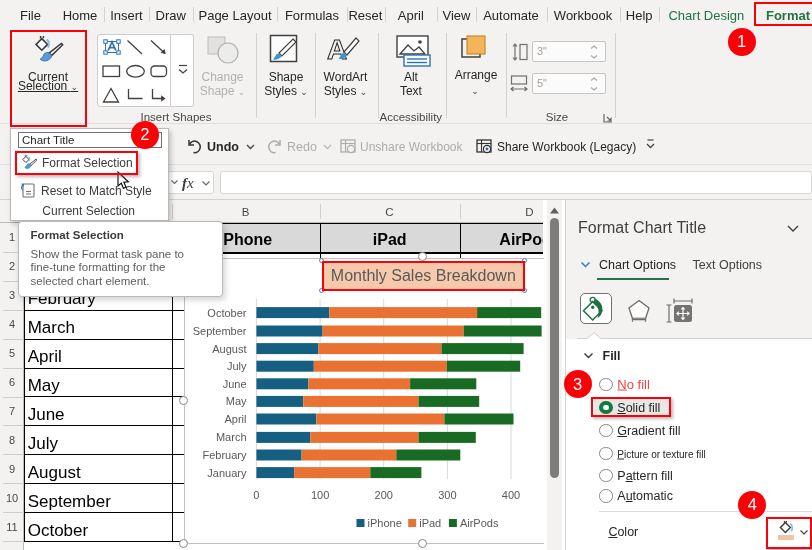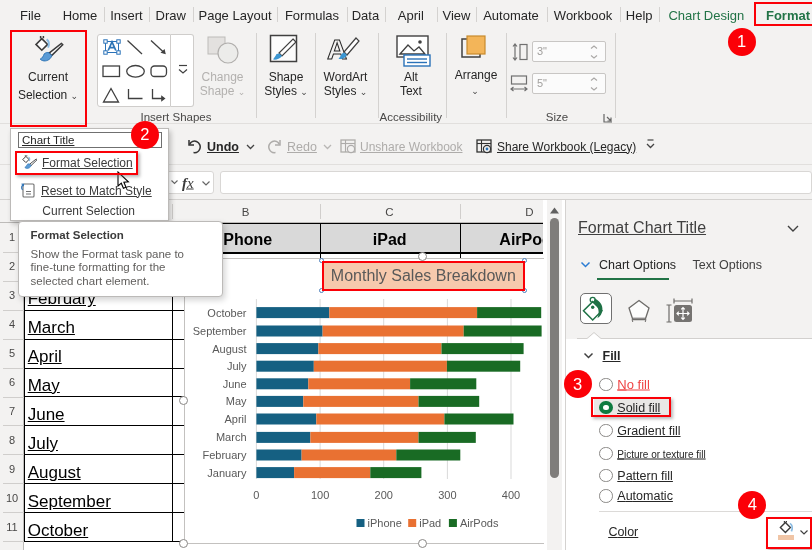--- a/index.html
+++ b/index.html
@@ -1,37 +1,37 @@
 <!DOCTYPE html>
 <html><head>
 <meta charset="utf-8">
 <style>
 * { margin:0; padding:0; box-sizing:border-box; }
 html,body { width:812px; height:550px; overflow:hidden; }
 body { position:relative; font-family:"Liberation Sans",sans-serif; background:#fff; color:#262626; }
 .a { position:absolute; }
 .t { position:absolute; white-space:nowrap; }
 .cx { transform:translate(-50%,-50%); }
-.cy { transform:translateY(-50%);text-decoration:underline; }
+.cy { transform:translateY(-50%); }
 .red-box { position:absolute; border:2px solid #fb0007; }
 .red-circle { position:absolute; background:#fb0007; border-radius:50%; color:#fff; display:flex; align-items:center; justify-content:center; }
 .sep { position:absolute; width:1px; background:#d4d2d0; }
 </style>
 </head>
 <body>
 
 <div class="a" style="left:0;top:0;width:812px;height:28px;background:#f3f2f1;"></div>
 <div id="tabs">
   <div class="t cx" style="left:30.5px;top:14.5px;font-size:13px;">File</div>
   <div class="t cx" style="left:80px;top:14.5px;font-size:13px;">Home</div>
   <div class="t cx" style="left:126.4px;top:14.5px;font-size:13px;">Insert</div>
   <div class="t cx" style="left:170.7px;top:14.5px;font-size:13px;">Draw</div>
   <div class="t cx" style="left:235px;top:14.5px;font-size:13px;">Page Layout</div>
   <div class="t cx" style="left:312px;top:14.5px;font-size:13px;">Formulas</div>
-  <div class="t cx" style="left:365.4px;top:14.5px;font-size:13px;">Data</div>
+  <div class="t cx" style="left:365.4px;top:14.5px;font-size:13px;">Reset</div>
   <div class="t cx" style="left:410.8px;top:14.5px;font-size:13px;">April</div>
   <div class="t cx" style="left:456.5px;top:14.5px;font-size:13px;">View</div>
   <div class="t cx" style="left:511px;top:14.5px;font-size:13px;">Automate</div>
   <div class="t cx" style="left:583px;top:14.5px;font-size:13px;">Workbook</div>
   <div class="t cx" style="left:639.2px;top:14.5px;font-size:13px;">Help</div>
   <div class="t cx" style="left:706.4px;top:14.5px;font-size:13px;color:#217346;">Chart Design</div>
   <div class="t cx" style="left:788px;top:14.5px;font-size:13px;color:#217346;font-weight:bold;">Format</div>
   <div class="sep" style="left:103.8px;top:7px;height:15px;"></div>
   <div class="sep" style="left:149px;top:7px;height:15px;"></div>
   <div class="sep" style="left:193.2px;top:7px;height:15px;"></div>
@@ -49,21 +49,21 @@
 <div id="ribbon">
 
   <svg class="a" style="left:33px;top:36px;" width="31" height="30" viewBox="0 0 31 30">
     <path d="M7.6 0 L7.6 2.6 M10.4 0 L10.4 2.2" stroke="#3b3b3b" stroke-width="1.5" fill="none"></path>
     <path d="M8.8 2.6 L14.6 8.4 L8.8 14.2 L3 8.4 Z" fill="#fdfdfd" stroke="#3b3b3b" stroke-width="1.6"></path>
     <path d="M13.6 3.4 C15.9 4.9 16.4 8.3 15.1 11.6" fill="none" stroke="#8abbe2" stroke-width="2"></path>
     <path d="M28.3 7.4 L29.7 8.8 L18.6 19.6 L16.1 17.1 Z" fill="#fff" stroke="#3b3b3b" stroke-width="1.5"></path>
     <path d="M16.2 16.9 L18.8 19.5 C18 22.8 14.6 25.2 11 24.9 C9.3 24.7 7.9 24 7.2 23.1 C9.5 22 10.3 20.2 11 18.2 C12.4 16.6 14.4 16.1 16.2 16.9 Z" fill="#5b9bd5" stroke="#2e75b6" stroke-width="1"></path>
   </svg>
   <div class="t cx" style="left:48px;top:76.5px;font-size:12px;">Current</div>
-  <div class="t cx" style="left:48px;top:95px;font-size:12px;">Selection <span style="font-size:9px;color:#444;">⌄</span></div>
+  <div class="t cx" style="left:48px;top:86px;font-size:12px;text-decoration:underline;">Selection <span style="font-size:9px;color:#444;">⌄</span></div>
 
   <div class="a" style="left:96.7px;top:34.3px;width:74.3px;height:72.6px;background:#fff;border:1px solid #cfcdcb;border-radius:3px 0 0 3px;"></div>
   <div class="a" style="left:171px;top:34.3px;width:23.3px;height:72.6px;background:#fff;border:1px solid #cfcdcb;border-left:none;border-radius:0 3px 3px 0;"></div>
   <svg class="a" style="left:96.7px;top:34.3px;" width="98" height="73" viewBox="0 0 98 73">
 
     <rect x="8.5" y="7.5" width="13" height="11" fill="none" stroke="#2a72b8" stroke-width="1"></rect>
     <rect x="6.8" y="5.8" width="3.4" height="3.4" fill="#fff" stroke="#2a72b8" stroke-width="1"></rect>
     <rect x="19.8" y="5.8" width="3.4" height="3.4" fill="#fff" stroke="#2a72b8" stroke-width="1"></rect>
     <rect x="6.8" y="16.8" width="3.4" height="3.4" fill="#fff" stroke="#2a72b8" stroke-width="1"></rect>
     <rect x="19.8" y="16.8" width="3.4" height="3.4" fill="#fff" stroke="#2a72b8" stroke-width="1"></rect>

